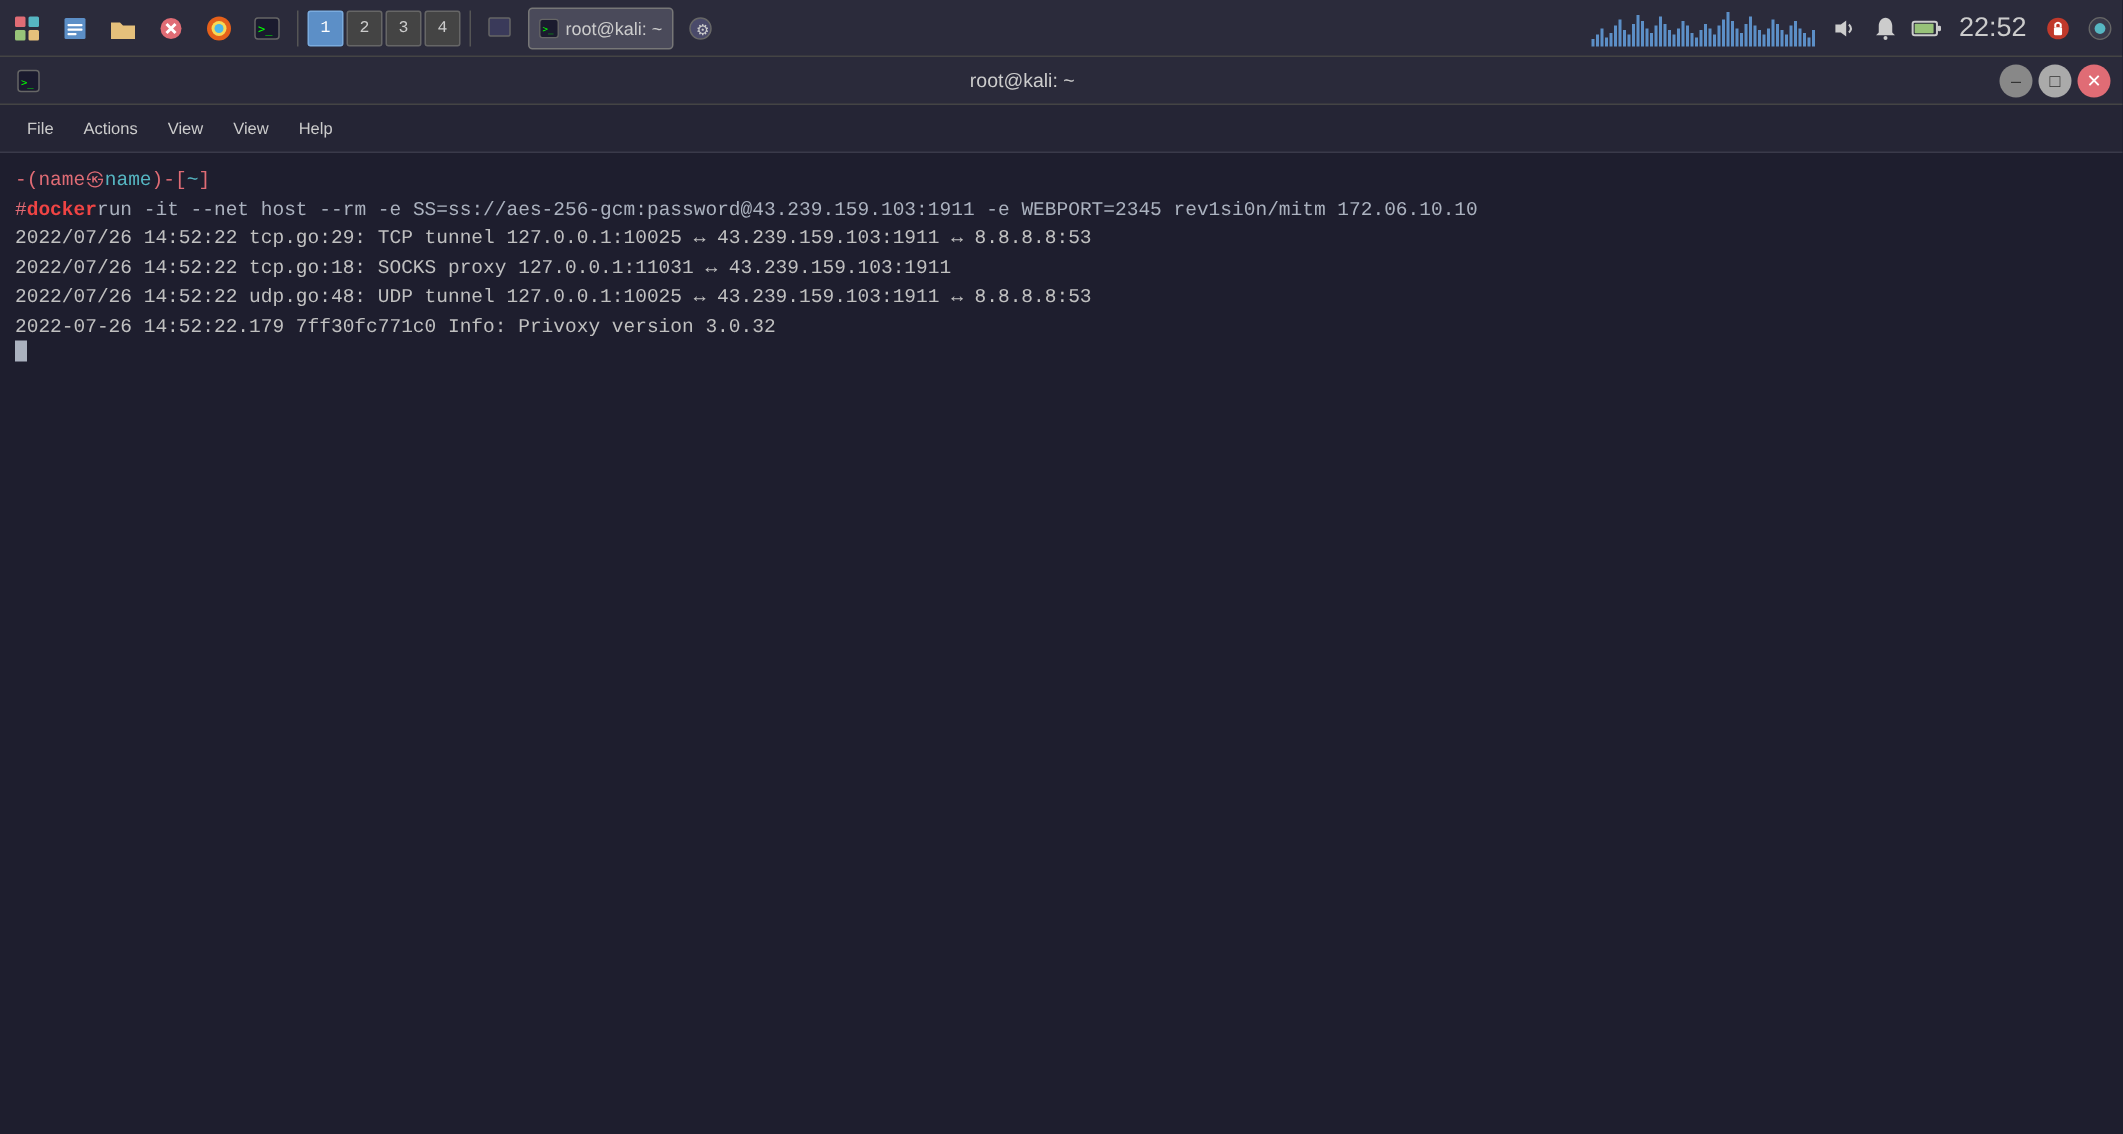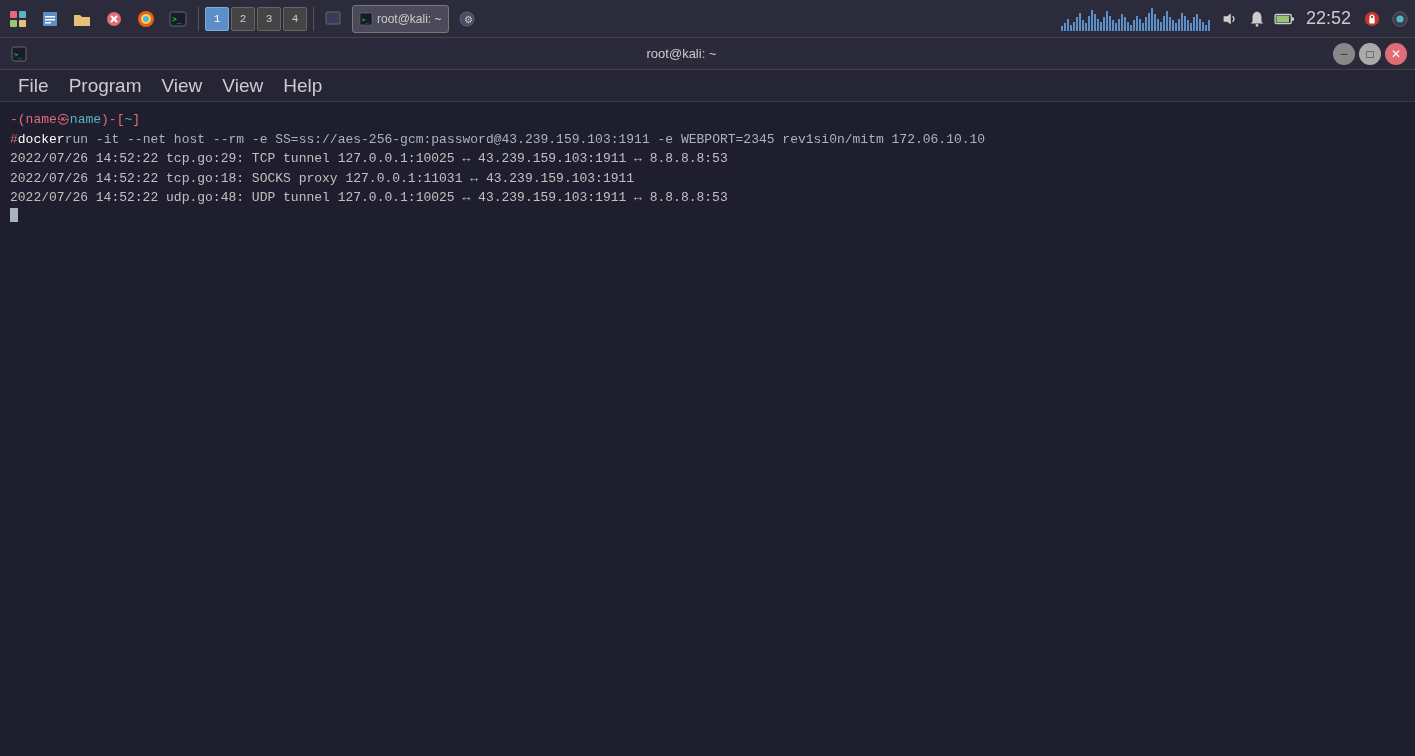--- a/index.html
+++ b/index.html
@@ -172,21 +172,21 @@
       background: #252535;
       display: flex;
       align-items: center;
       padding: 0 8px;
       gap: 0;
       border-bottom: 1px solid #3a3a4a;
     }
     .menu-item {
       padding: 4px 10px;
       color: #ccc;
-      font-size: 19px;
+      font-size: 11px;
       font-family: sans-serif;
       cursor: pointer;
       border-radius: 3px;
     }
 
     
     .terminal-content {
       flex: 1;
       padding: 8px 10px;
       color: #c0c0c0;
@@ -202,21 +202,21 @@
       align-items: baseline;
     }
     .prompt-bracket { color: #e06c75; }
     .prompt-user { color: #e06c75; }
     .prompt-at { color: #e06c75; }
     .prompt-host { color: #56b6c2; }
     .prompt-dir { color: #56b6c2; }
     .prompt-bracket2 { color: #e06c75; }
     .prompt-hash { color: #e06c75; }
     .cmd-text { color: #abb2bf; }
-    .cmd-highlight { color: #ffffff; }
+    .cmd-highlight { color: #ef4444; font-weight: bold; }
     .log-line { color: #c0c0c0; }
     .cursor {
       display: inline-block;
       width: 8px;
       height: 14px;
       background: #abb2bf;
       vertical-align: text-bottom;
       animation: blink 1s step-end infinite;
     }
     @keyframes blink {
@@ -402,21 +402,21 @@
     <div class="terminal-title">root@kali: ~</div>
     <div class="terminal-controls">
       <button class="ctrl-btn ctrl-minimize">–</button>
       <button class="ctrl-btn ctrl-maximize">□</button>
       <button class="ctrl-btn ctrl-close">✕</button>
     </div>
   </div>
 
   <div class="menubar">
     <div class="menu-item">File</div>
-    <div class="menu-item">Program</div>
+    <div class="menu-item">Actions</div>
     <div class="menu-item">View</div>
     <div class="menu-item">View</div>
     <div class="menu-item">Help</div>
   </div>
 
   <div class="terminal-content">
 
     <div class="prompt-line">
       <span class="prompt-bracket">-(</span>
         <span class="prompt-user">name</span>
@@ -428,18 +428,19 @@
     </div>
     <div class="prompt-line">
       <span class="prompt-hash"># </span>
         <span class="cmd-highlight">docker</span>
         <span class="cmd-text"> run -it --net host --rm -e SS=ss://aes-256-gcm:password@43.239.159.103:1911 -e WEBPORT=2345 rev1si0n/mitm 172.06.10.10</span>
     </div>
 
     <div class="log-line" id="log-0">2022/07/26 14:52:22 tcp.go:29: TCP tunnel 127.0.0.1:10025 ↔ 43.239.159.103:1911 ↔ 8.8.8.8:53</div>
     <div class="log-line" id="log-1">2022/07/26 14:52:22 tcp.go:18: SOCKS proxy 127.0.0.1:11031 ↔ 43.239.159.103:1911</div>
     <div class="log-line" id="log-2">2022/07/26 14:52:22 udp.go:48: UDP tunnel 127.0.0.1:10025 ↔ 43.239.159.103:1911 ↔ 8.8.8.8:53</div>
+    <div class="log-line" id="log-3">2022-07-26 14:52:22.179 7ff30fc771c0 Info: Privoxy version 3.0.32</div>
 
     <div class="prompt-line">
       <span class="cursor"></span>
     </div>
   </div>
 </div>
 
 </body></html>

